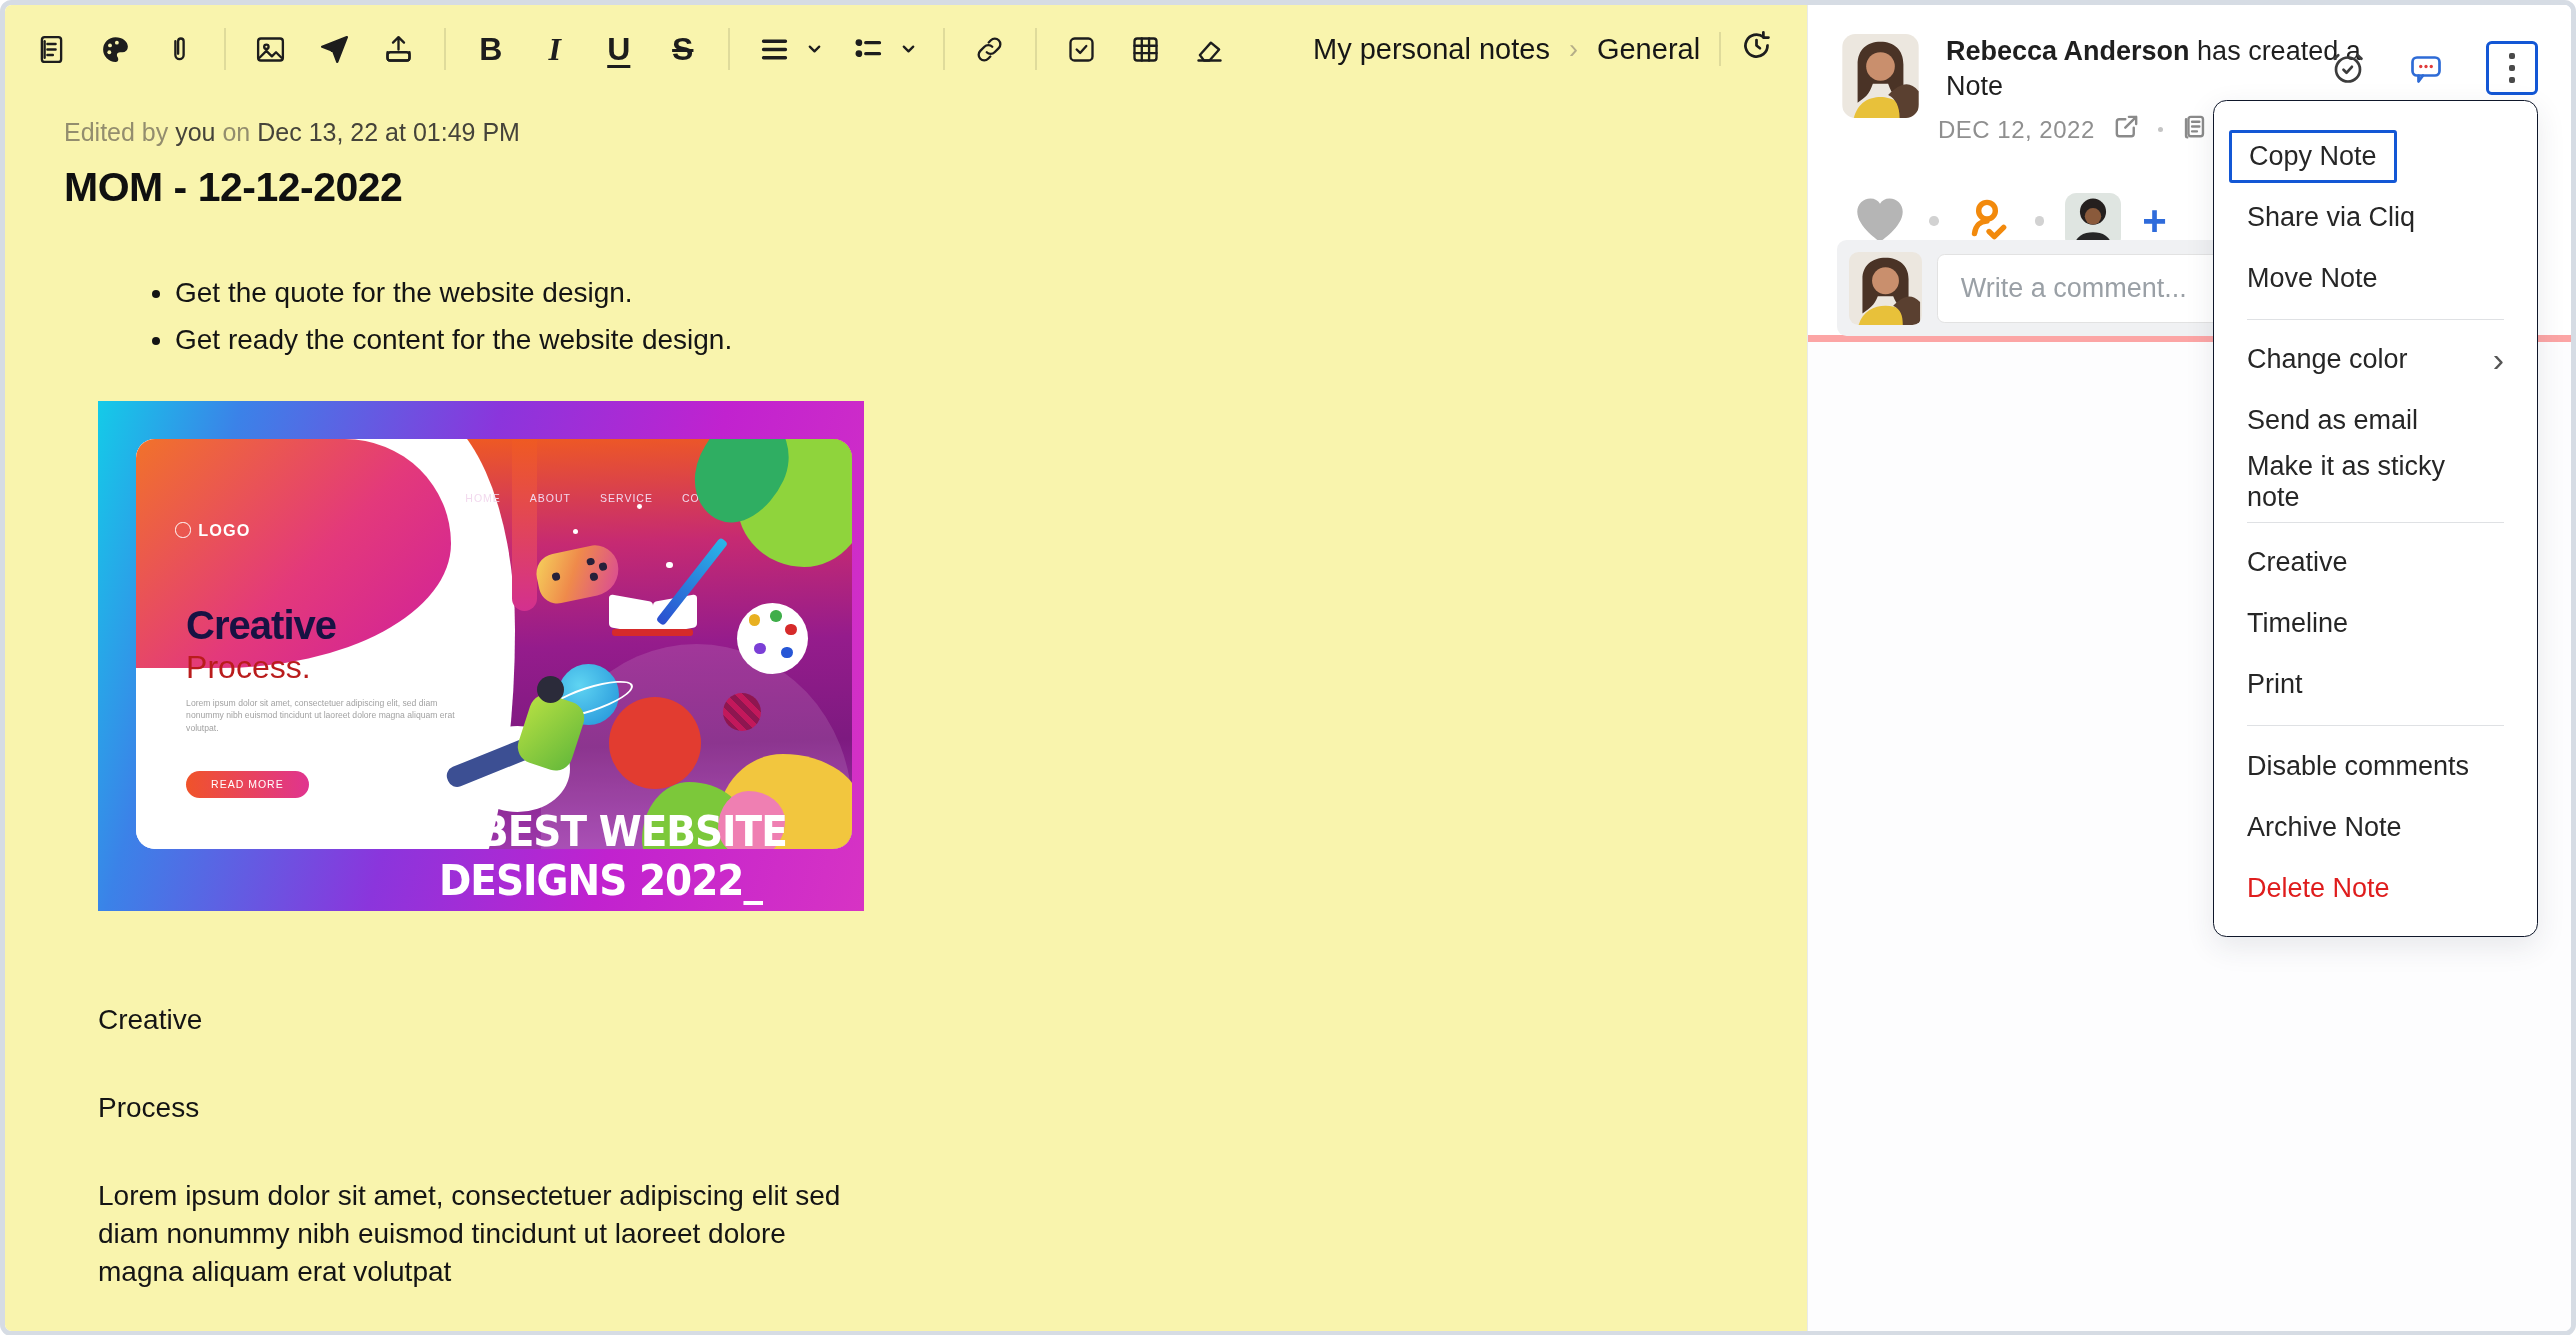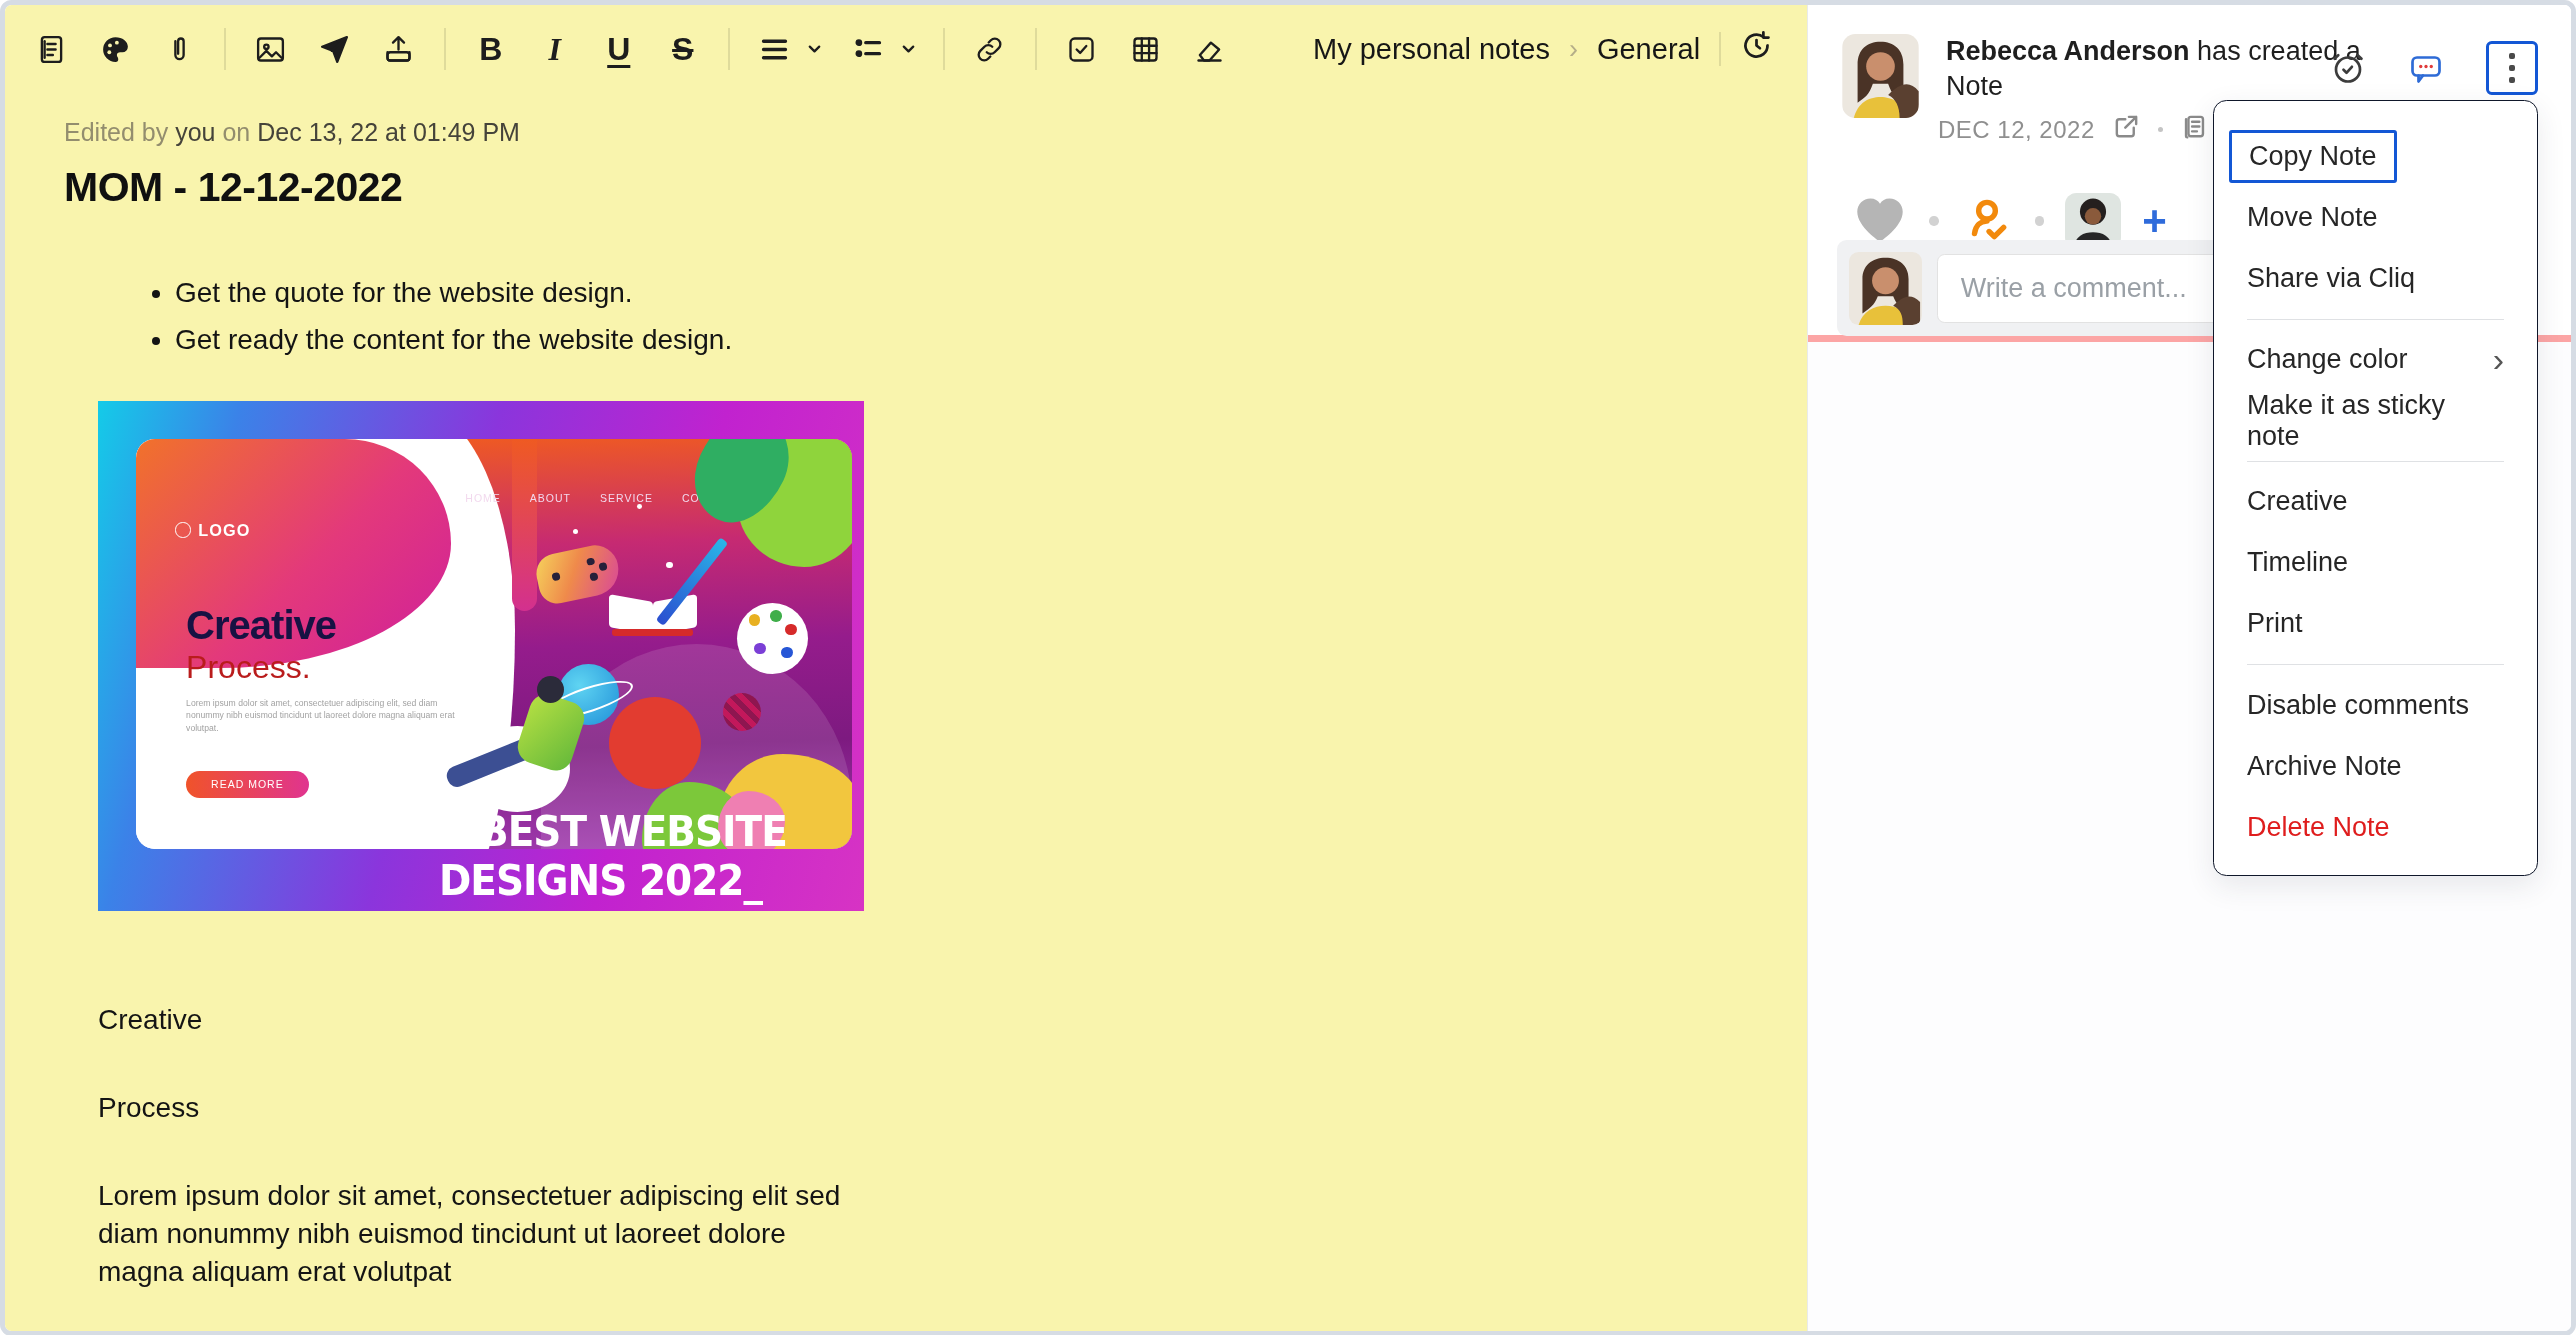--- a/index.html
+++ b/index.html
@@ -443,31 +443,34 @@
         </span>
         <input class="comment-input" type="text" placeholder="Write a comment..." style="">
       </div>
     </div>
 
     <div class="menu">
       <div class="mi">
           <span class="hl">Copy Note</span>
         </div>
       <div class="mi">
+          <span>Share via Cliq</span>
+        </div>
+      <div class="mi">
           <span>Move Note</span>
-        </div>
-      <div class="mi">
-          <span>Share via Cliq</span>
         </div>
       <div class="mdiv"></div>
       <div class="mi">
           <span class="grow">Change color</span>
           <span class="sub">›</span>
         </div>
       <div class="mi">
+          <span>Send as email</span>
+        </div>
+      <div class="mi">
           <span>Make it as sticky note</span>
         </div>
       <div class="mdiv"></div>
       <div class="mi">
           <span>Creative</span>
         </div>
       <div class="mi">
           <span>Timeline</span>
         </div>
       <div class="mi">

